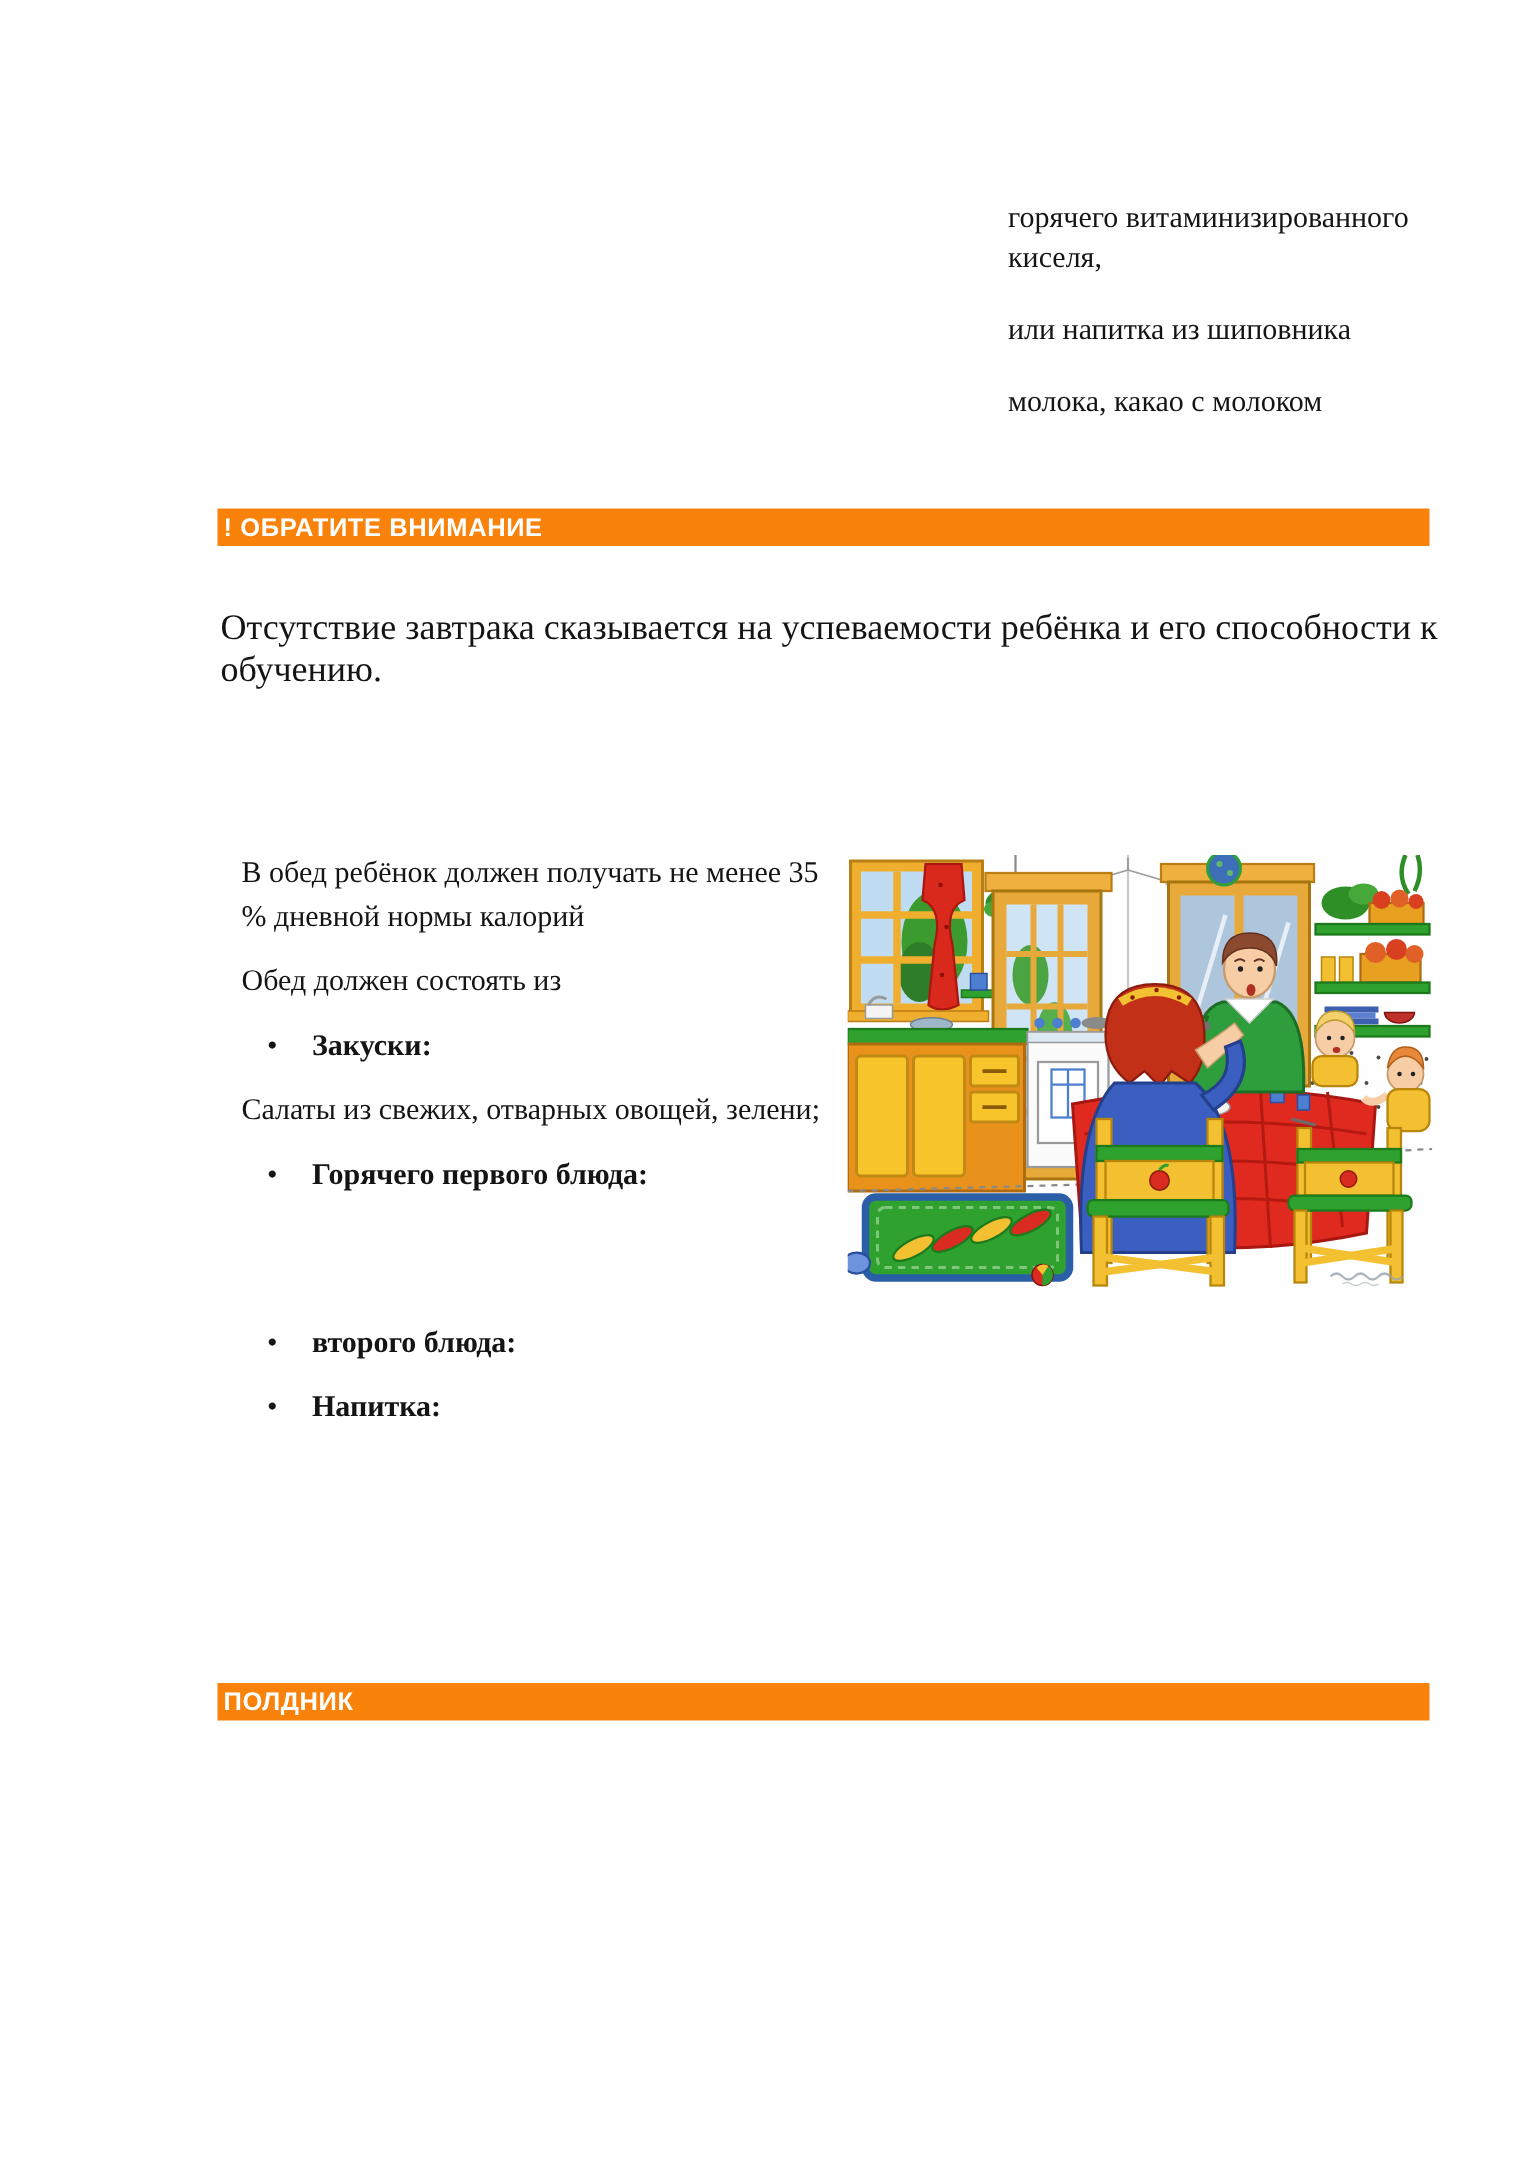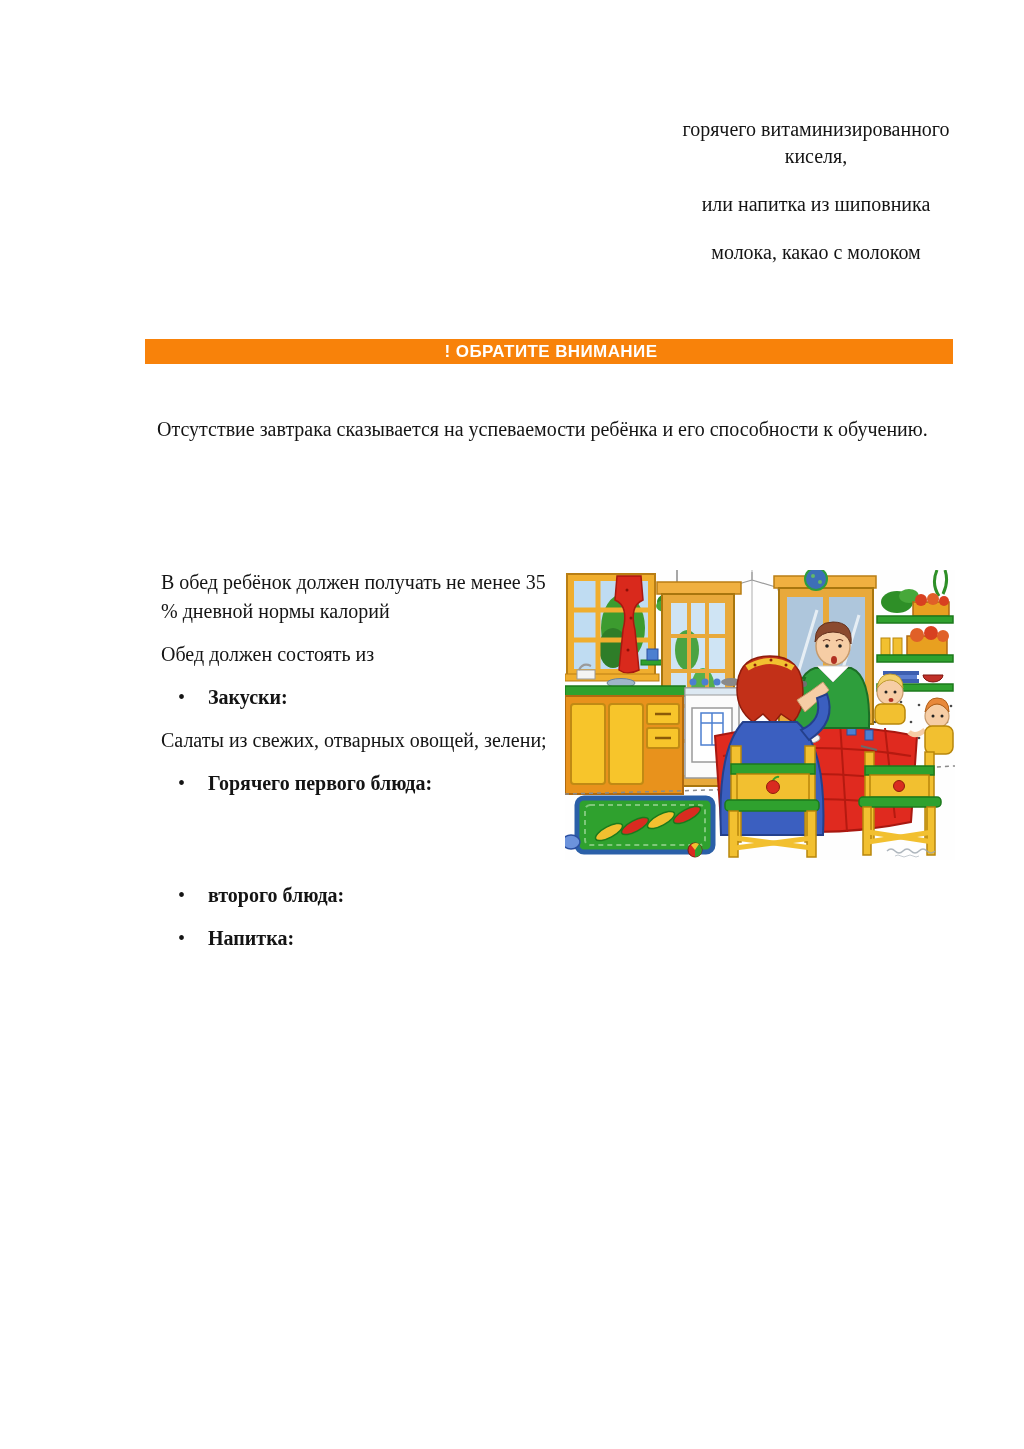--- a/index.html
+++ b/index.html
@@ -16,48 +16,48 @@
 
   
   .breakfast-block {
     position: absolute;
     left: 672px;
     top: 116px;
     width: 288px;
     font-size: 20px;
     line-height: 27px;
   }
-  .breakfast-block p { margin: 0 0 21px 0; text-align: center; }
+  .breakfast-block p { margin: 16px 0 21px 0; }
 
   
   .bar {
     position: absolute;
     left: 145px;
     width: 808px;
     height: 25px;
     background: #F8820A;
     color: #ffffff;
     font-family: "Liberation Sans", sans-serif;
     font-weight: bold;
     font-size: 17px;
     line-height: 25px;
     padding-left: 4px;
     letter-spacing: 0.4px;
   }
-  .bar-attention { top: 339px; text-align: center; }
+  .bar-attention { top: 339px; }
   .bar-lunch     { top: 503px; }
   .bar-snack     { top: 1122px; }
 
   .note {
     position: absolute;
     left: 145px;
     top: 403px;
     width: 812px;
-    margin: 12px;
-    font-size: 20px;
+    margin: 2px;
+    font-size: 24px;
     line-height: 28px;
   }
 
   .lunch-left {
     position: absolute;
     left: 145px;
     top: 568px;
     width: 412px;
     font-size: 20px;
     line-height: 29px;
@@ -355,14 +355,17 @@
       <span class="marker">•</span>
       <span>второго блюда:</span>
     </div>
 
     <div class="bullet">
       <span class="marker">•</span>
       <span>Напитка:</span>
     </div>
   </div>
 
+  <div class="bar bar-snack">
+    <span>ПОЛДНИК</span>
+  </div>
 
 </div>
 
 </body></html>

